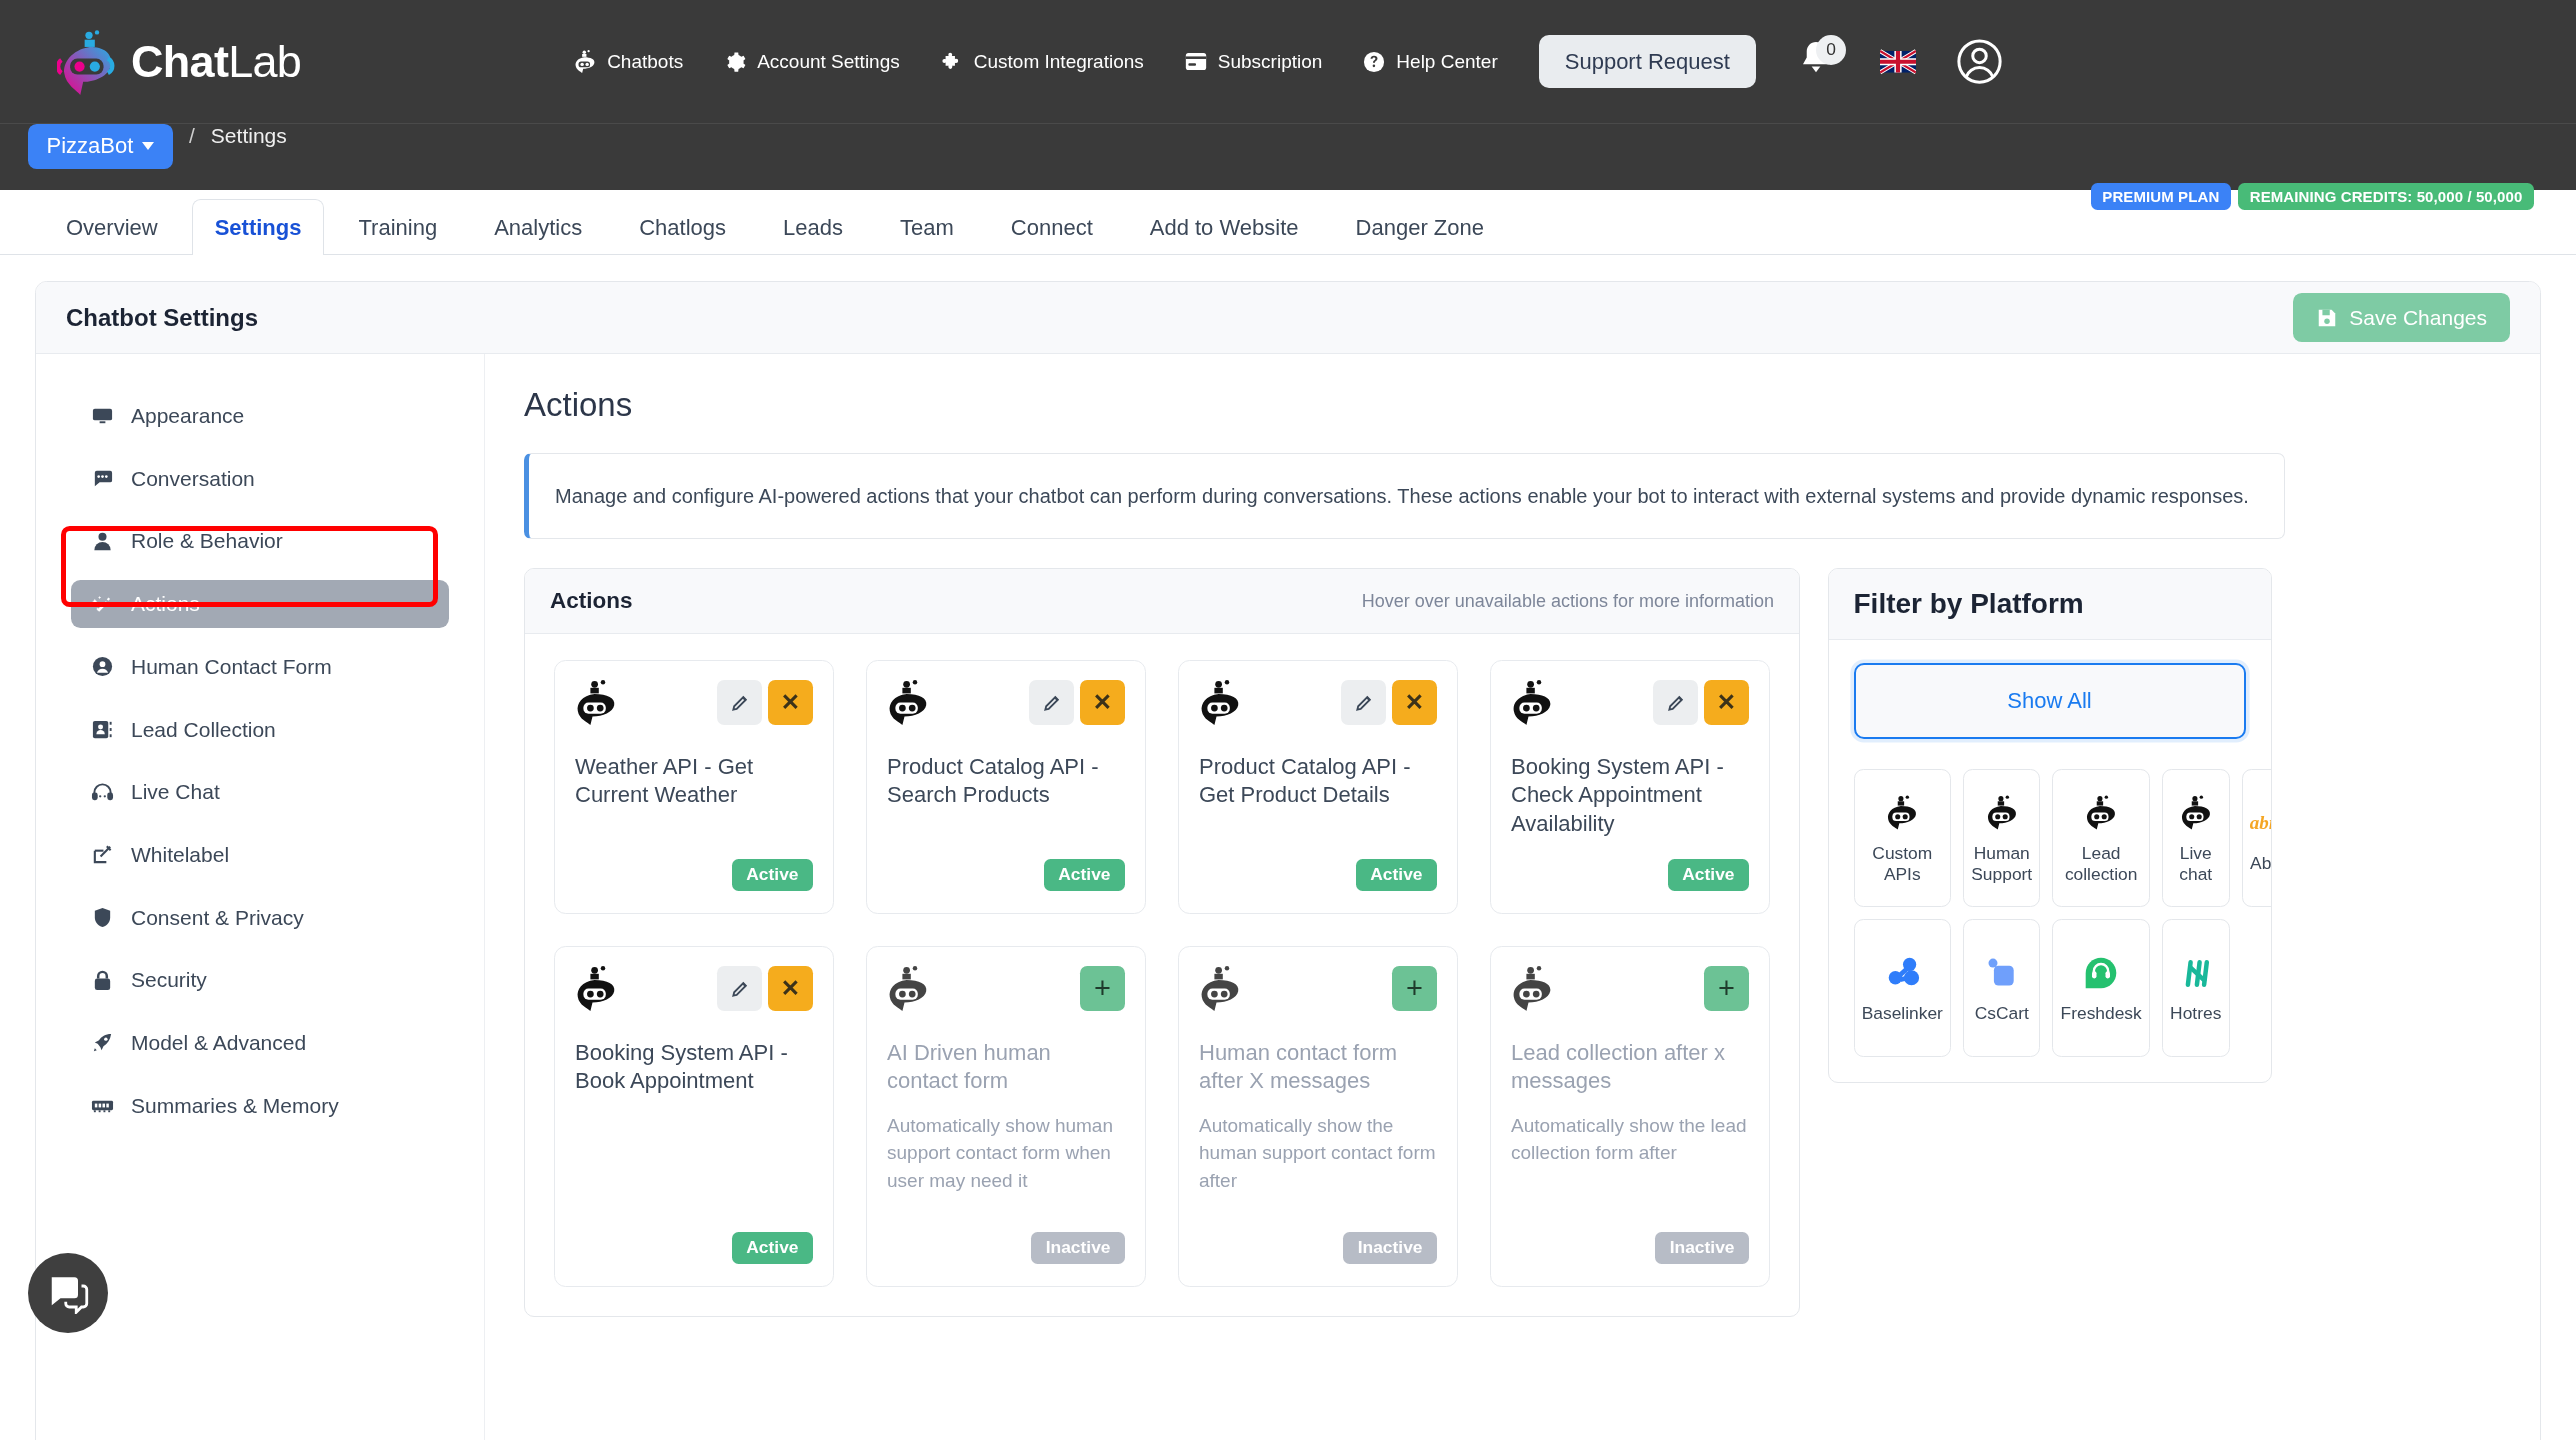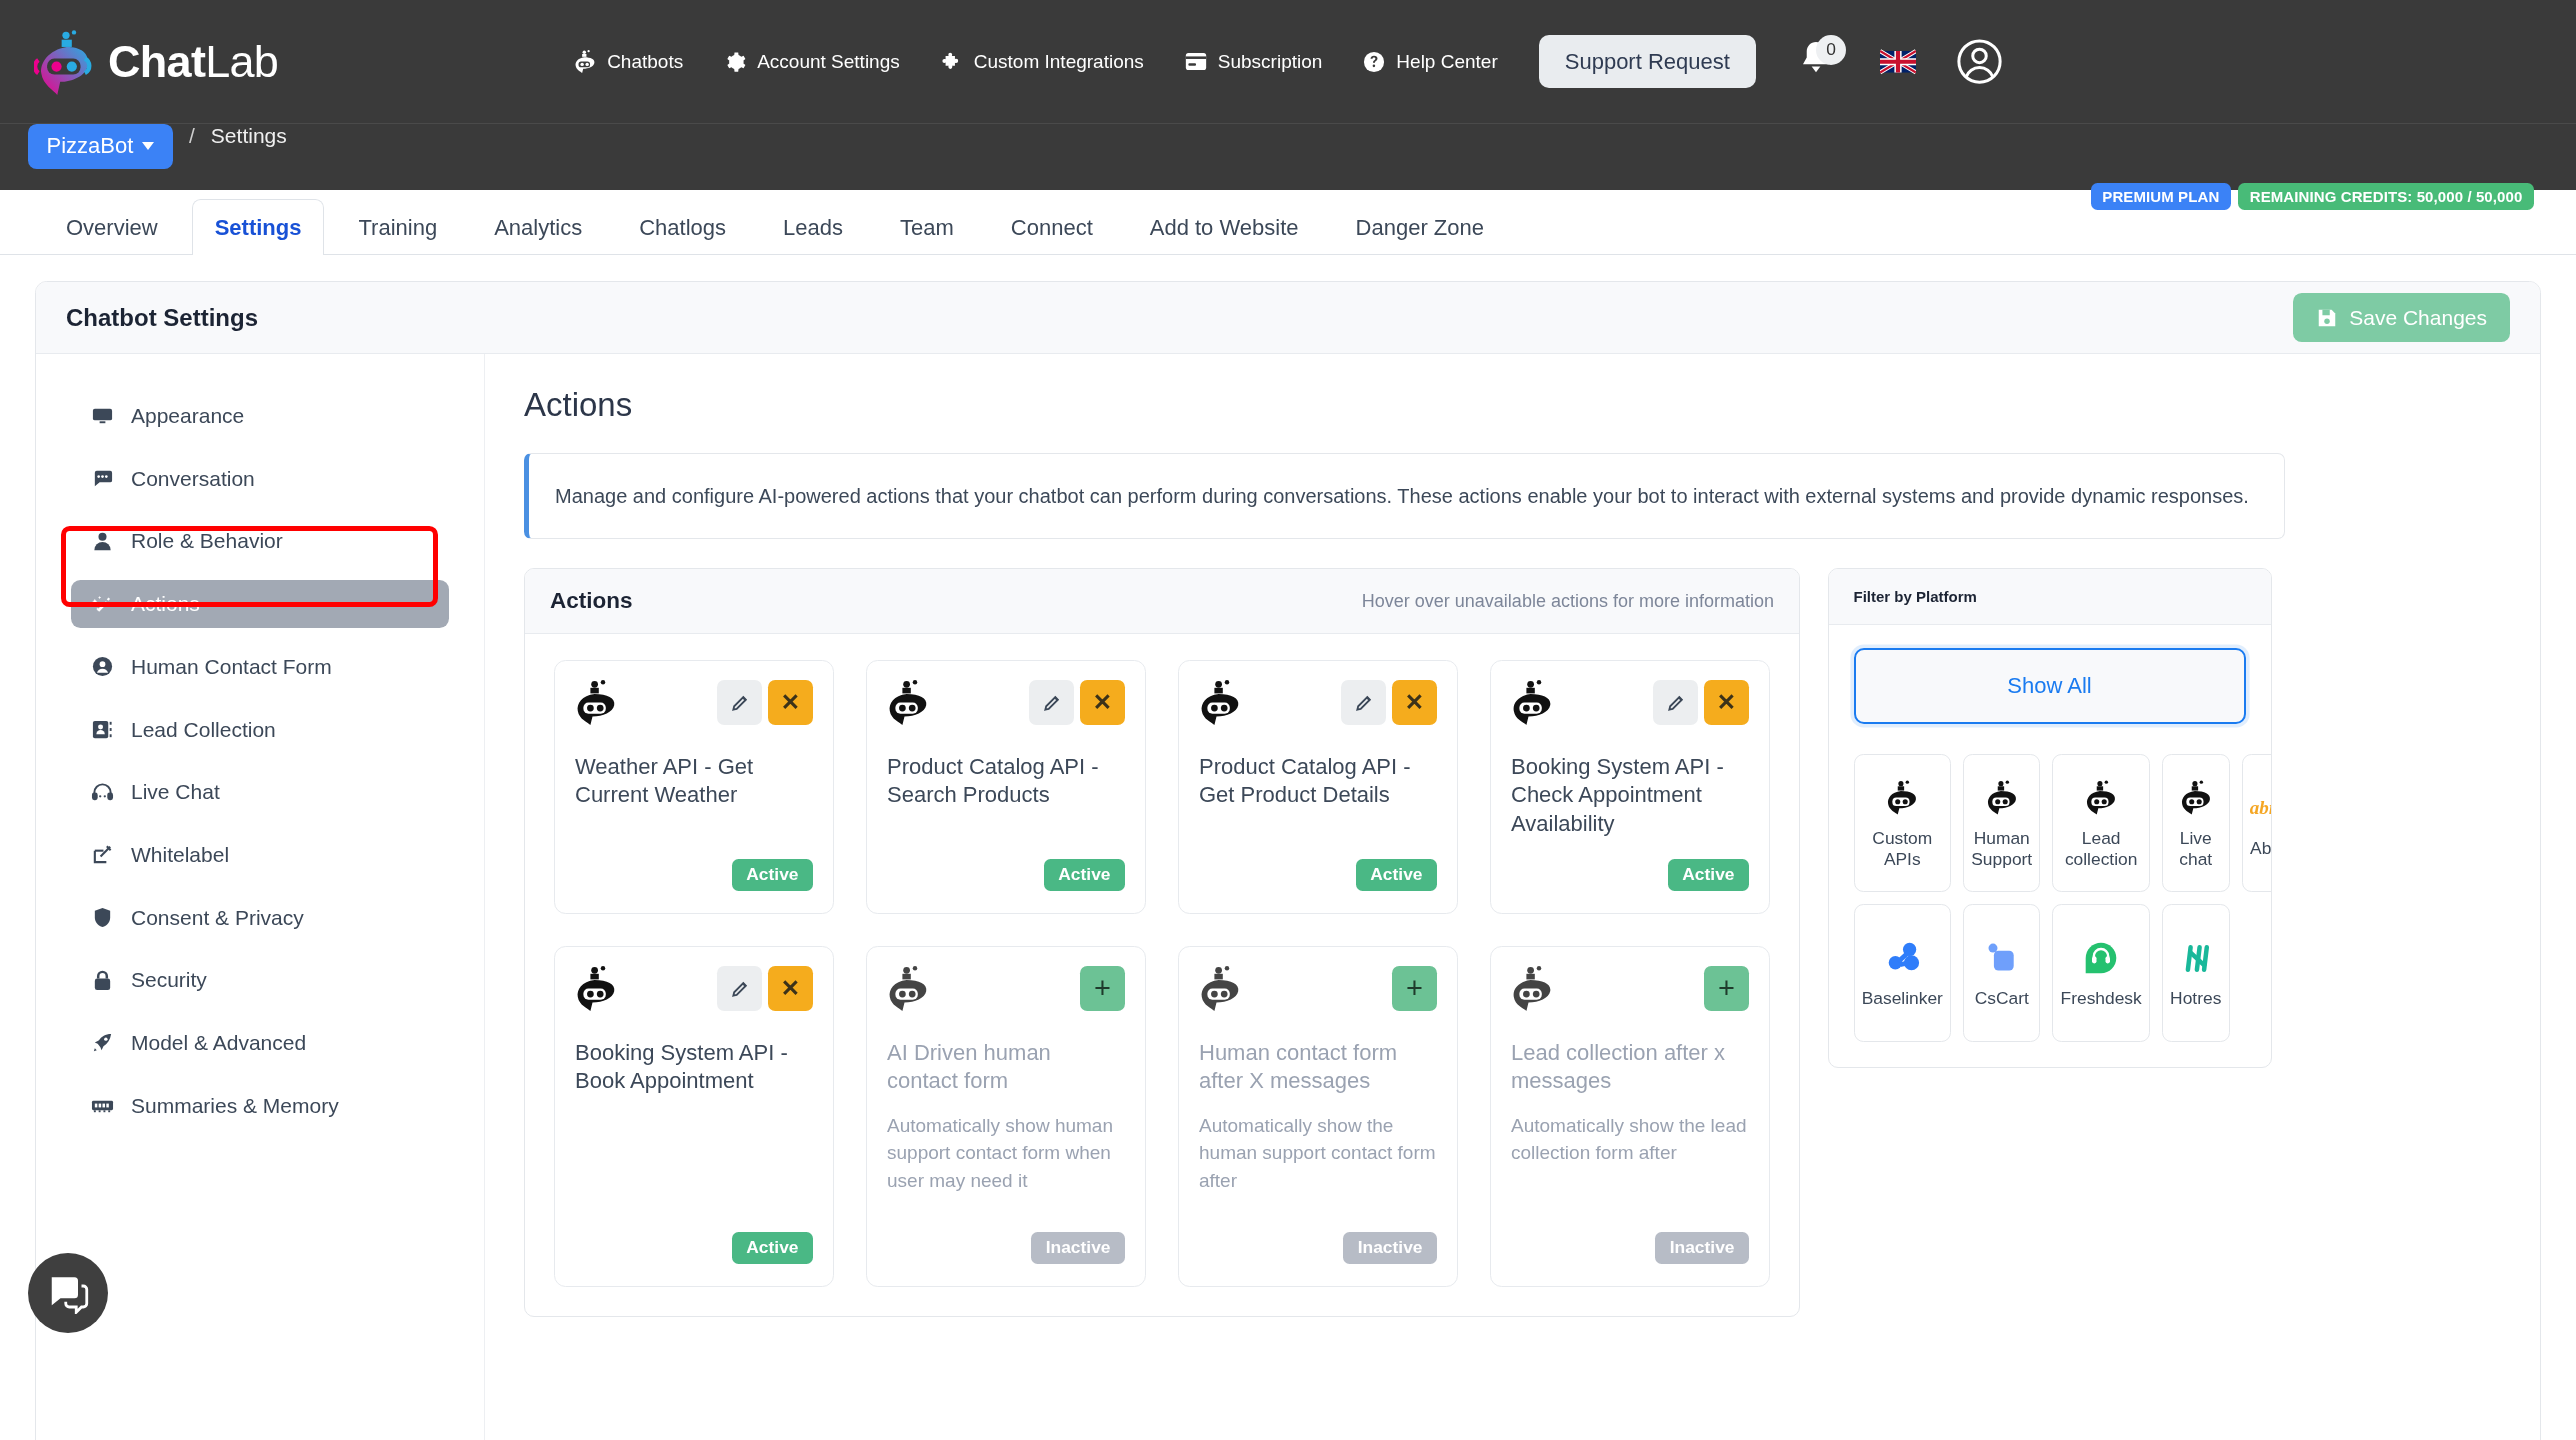--- a/index.html
+++ b/index.html
@@ -5,21 +5,21 @@
   * { box-sizing: border-box; margin: 0; padding: 0; }
   html, body {
     width: 2576px; height: 1441px;
     font-family: "Liberation Sans", sans-serif;
     background: #ffffff;
     overflow: hidden;
   }
   
   .topnav {
     height: 123px; background: #3a3a3a;
-    display: flex; align-items: center; padding: 0 34px;
+    display: flex; align-items: center; padding: 0 57px;
     position: relative;
   }
   .logo-wrap { display: flex; align-items: center; gap: 10px; }
   .logo-mark { width: 64px; height: 67px; }
   .logo-text { font-size: 45px; font-weight: 700; color: #fff; letter-spacing: -0.7px; }
   .logo-text .thin { font-weight: 300; }
   .topnav-center {
     position: absolute; left: 0; right: 0;
     display: flex; align-items: center; justify-content: center;
     gap: 41px; pointer-events: none;
@@ -188,21 +188,21 @@
   .pill.inactive { background: #b7bcc6; }
 
   
   .filter-panel {
     width: 444px; flex: none; border: 1.4px solid #e4e7eb;
     border-radius: 10px; overflow: hidden; background: #fff;
     align-self: flex-start;
   }
   .filter-head {
     background: #f8f9fb; border-bottom: 1.4px solid #e8ebef;
-    padding: 19px 25px; font-size: 15px; font-weight: 700; color: #1c2434;
+    padding: 19px 25px; font-size: 28px; font-weight: 700; color: #1c2434;
   }
   .filter-body { padding: 23px 25px 25px 25px; }
   .showall {
     width: 100%; border: 2.9px solid #1a7bf0; border-radius: 10px;
     background: #f8f9fb; color: #1a7bf0; font-size: 22px;
     padding: 23px 0; cursor: pointer; font-family: inherit;
     box-shadow: 0 0 0 3.6px rgba(26,123,240,.13);
   }
   .plat-grid {
     display: grid; grid-template-columns: repeat(5, 1fr);

